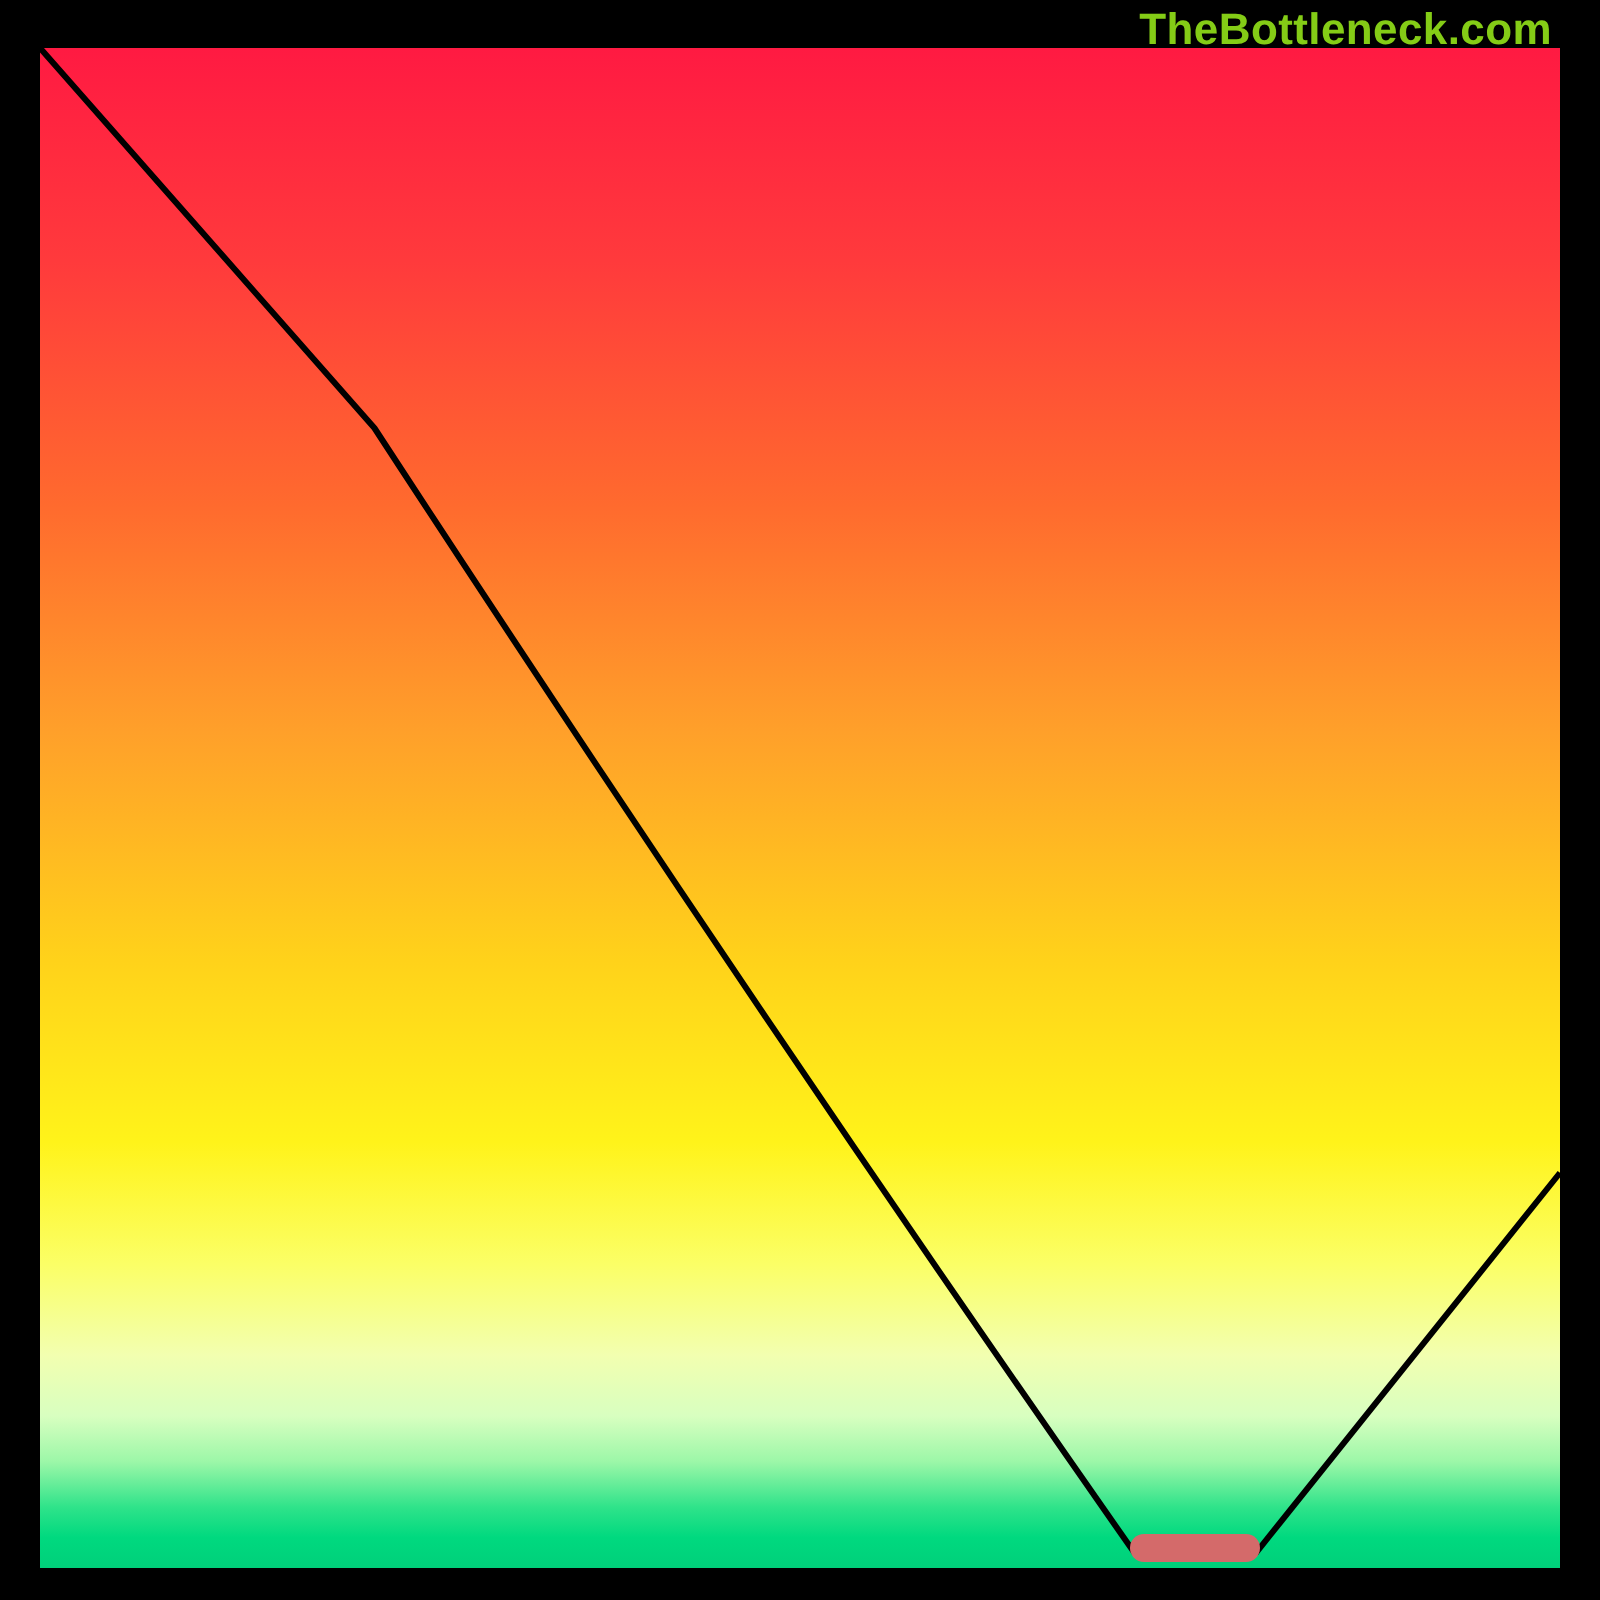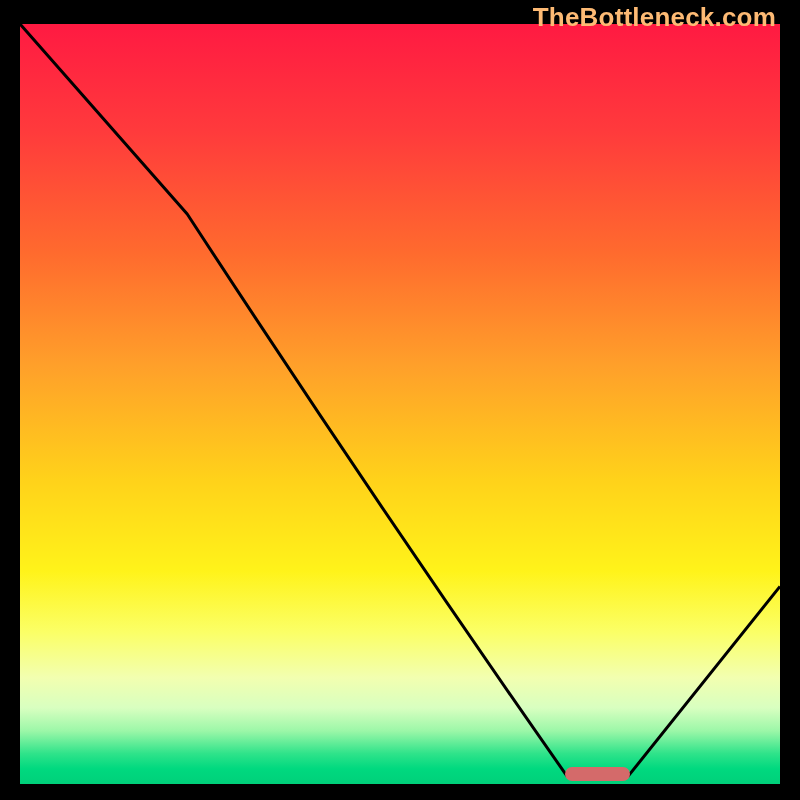--- a/index.html
+++ b/index.html
@@ -14,22 +14,22 @@
   .frame {
     position: relative;
     width: 800px;
     height: 800px;
     background: #000;
   }
   .watermark {
     position: absolute;
     top: 2px;
     right: 24px;
-    color: #fdba74;
-    font-size: 26px;
+    color: #84cc16;
+    font-size: 22px;
     font-weight: 600;
     letter-spacing: 0.2px;
     z-index: 10;
   }
   .plot {
     position: absolute;
     left: 20px;
     top: 24px;
     width: 760px;
     height: 760px;

